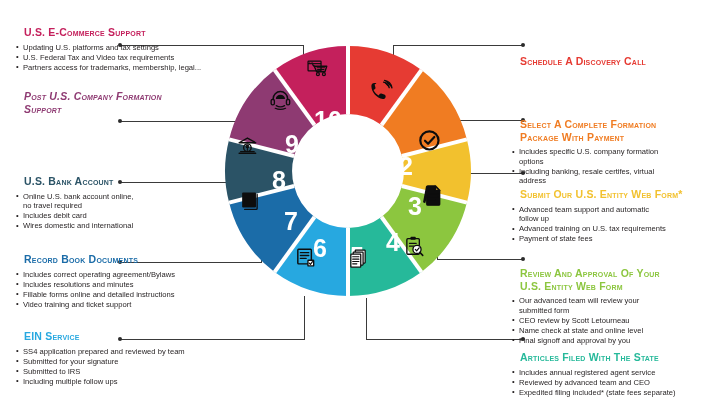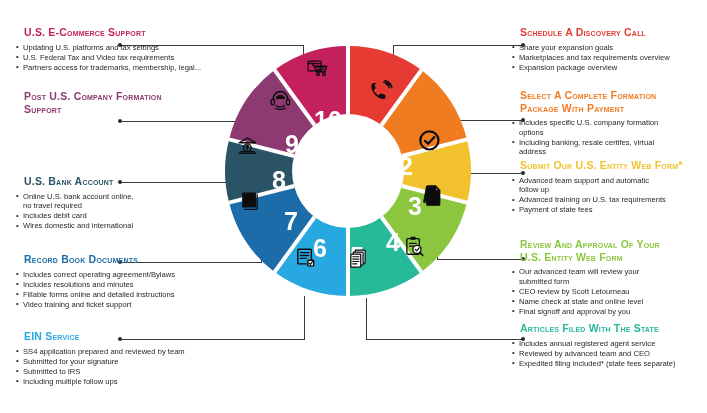--- a/index.html
+++ b/index.html
@@ -38,21 +38,21 @@
     margin-bottom:.5px;
     white-space:pre-line;
   }
   .block li:before{
     content:"\2022";
     position:absolute;left:0;top:-.5px;
     font-size:7.6px;
     color:#231f20;
   }
   .left .hd{text-align:left;}
-  .right .hd{text-align:left;}
+  .right .hd{text-align:left;margin-top:29px;}
 
   
   .conn{position:absolute;background:#3a3a3a;}
   .conn.h{height:1px;}
   .conn.v{width:1px;}
   .dot{position:absolute;width:4px;height:4px;border-radius:50%;background:#2c2c2c;}
 
   
   #donut{position:absolute;left:223px;top:46px;width:250px;height:250px;}
   #donut svg{display:block;}
@@ -241,21 +241,21 @@
 
   <div class="block left" style="left:16px;top:26px;width:210px;">
     <div class="hd" style="color:#c4205c">U.S. E-commerce Support</div>
     <ul>
       <li>Updating U.S. platforms and tax settings</li>
       <li>U.S. Federal Tax and Video tax requirements</li>
       <li>Partners access for trademarks, membership, legal...</li>
     </ul>
   </div>
 
-  <div class="block left" style="left:16px;top:90px;width:210px;">
+  <div class="block left" style="left:16px;top:90px;width:210px;font-style:italic;">
     <div class="hd" style="color:#8e3a72">Post U.S. Company Formation
 Support</div>
   </div>
 
   <div class="block left" style="left:16px;top:175px;width:210px;">
     <div class="hd" style="color:#2b5366">U.S. Bank Account</div>
     <ul>
       <li>Online U.S. bank account online,
 no travel required</li>
       <li>Includes debit card</li>
@@ -278,25 +278,20 @@
     <ul>
       <li>SS4 application prepared and reviewed by team</li>
       <li>Submitted for your signature</li>
       <li>Submitted to IRS</li>
       <li>Including multiple follow ups</li>
     </ul>
   </div>
 
   <div class="block right" style="left:512px;top:26px;width:195px;">
     <div class="hd" style="color:#e63b33">Schedule a Discovery Call</div>
-    <ul>
-      <li>Share your expansion goals</li>
-      <li>Marketplaces and tax requirements overview</li>
-      <li>Expansion package overview</li>
-    </ul>
   </div>
 
   <div class="block right" style="left:512px;top:89px;width:195px;">
     <div class="hd" style="color:#f07c22">Select a Complete Formation
 Package with Payment</div>
     <ul>
       <li>Includes specific U.S. company formation
 options</li>
       <li>Including banking, resale certifes, virtual
 address</li>

